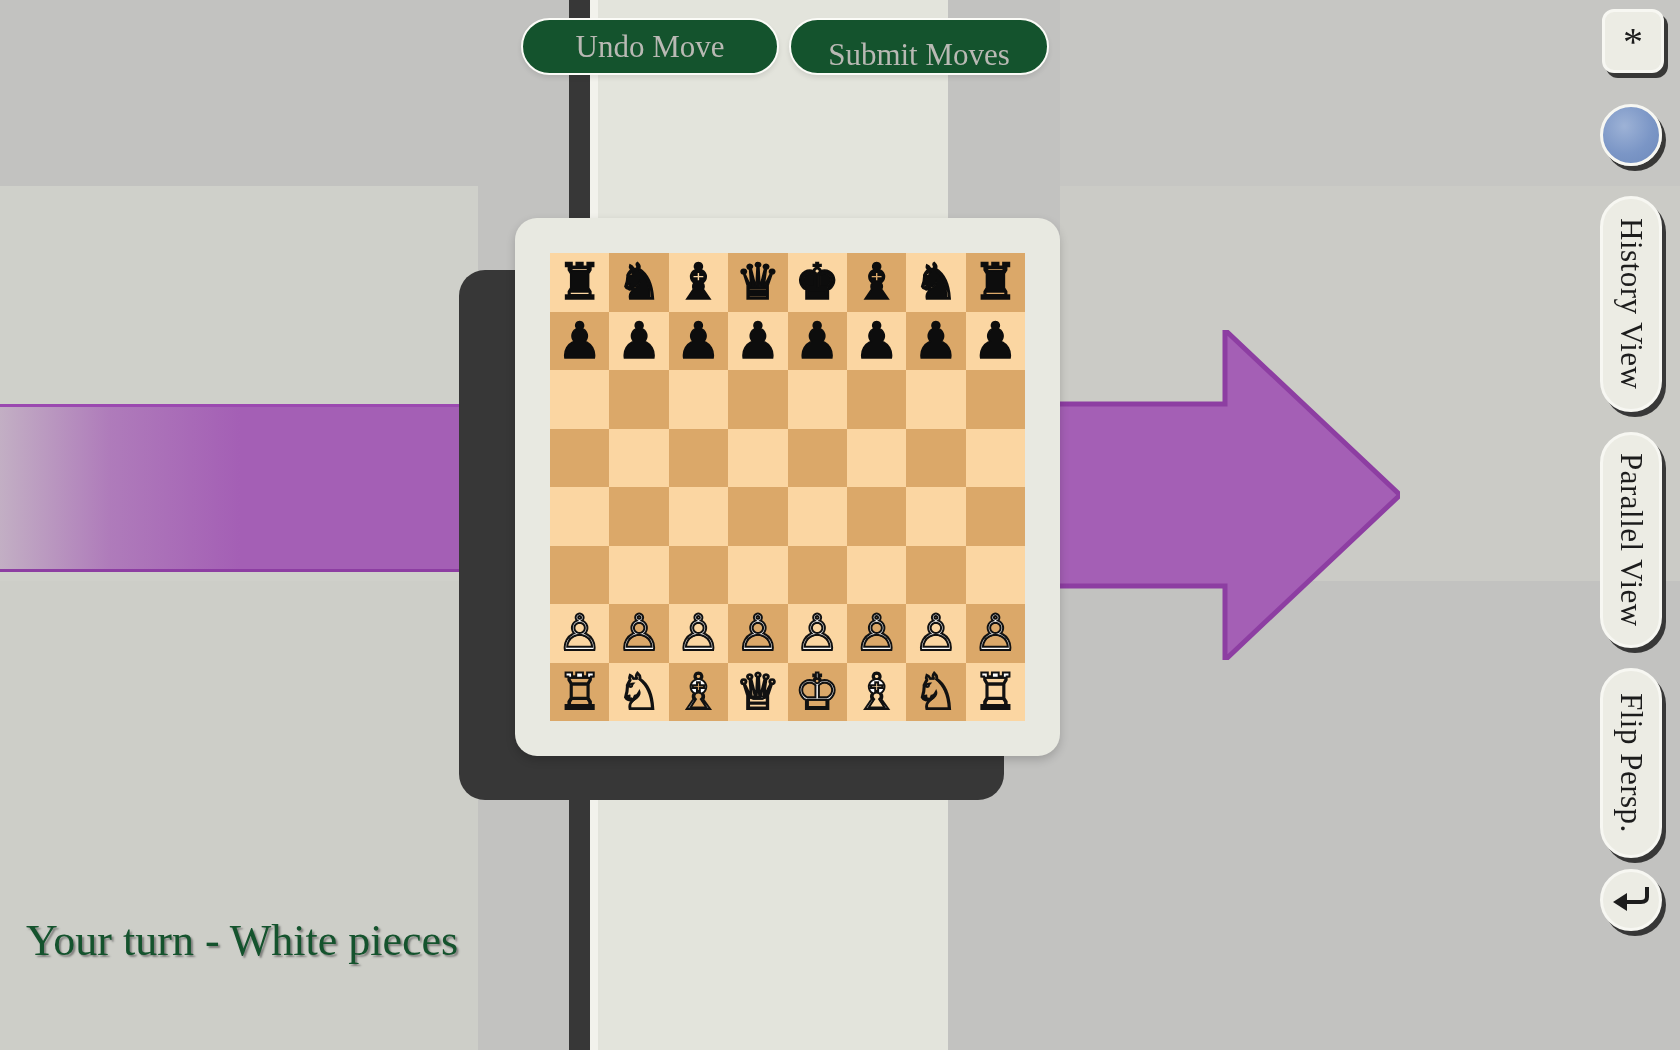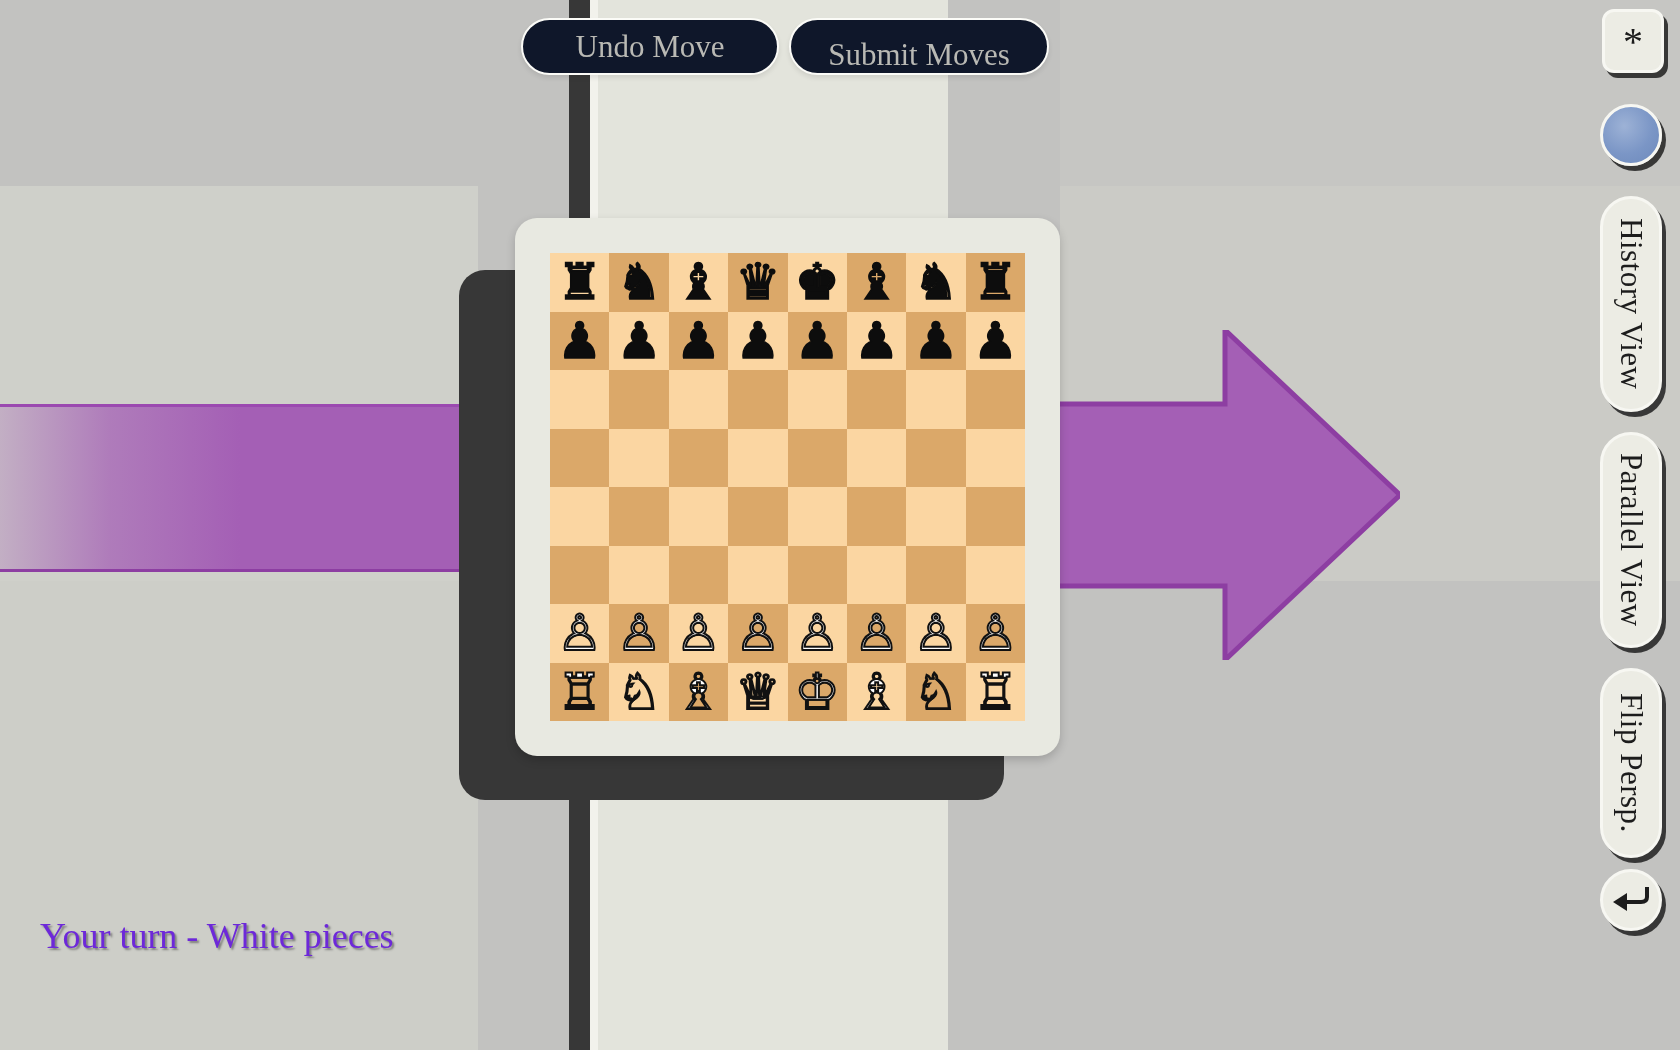--- a/index.html
+++ b/index.html
@@ -123,21 +123,21 @@
     font-size: 50px;
     line-height: 1;
     user-select: none;
   }
   .piece.white { color: #ffffff; -webkit-text-stroke: 2px #111; text-shadow: 0 1px 0 #111; }
   .piece.black-filled { color: #0d0d0d; -webkit-text-stroke: 1.5px #0d0d0d; }
 
   
   .pill-btn {
     position: absolute;
-    background: #0f172a;
+    background: #14532d;
     border: 2px solid #fbfbf7;
     border-radius: 40px;
     color: #b9b9b4;
     font-family: "Liberation Serif", serif;
     font-size: 31px;
     display: flex;
     align-items: center;
     justify-content: center;
     box-shadow: 0 3px 5px rgba(0,0,0,0.09);
     box-sizing: border-box;
@@ -214,25 +214,24 @@
     display: flex; align-items: center; justify-content: center;
     cursor: pointer;
   }
 
   
   #status-text {
     position: absolute;
     left: 26px;
     top: 915px;
     font-family: "Liberation Serif", serif;
-    font-size: 36px;
-    color: #6d28d9;
+    font-size: 44px;
+    color: #14532d;
     text-shadow: 2px 2px 2px rgba(60,60,60,0.55);
     white-space: nowrap;
-    margin-left: 14px;
   }
 </style>
 </head>
 <body>
 
 <div id="stage">
 
   <div class="bg-band" id="band-top-center"></div>
   <div class="bg-band" id="band-upper-left"></div>
   <div class="bg-band" id="band-mid-left"></div>

